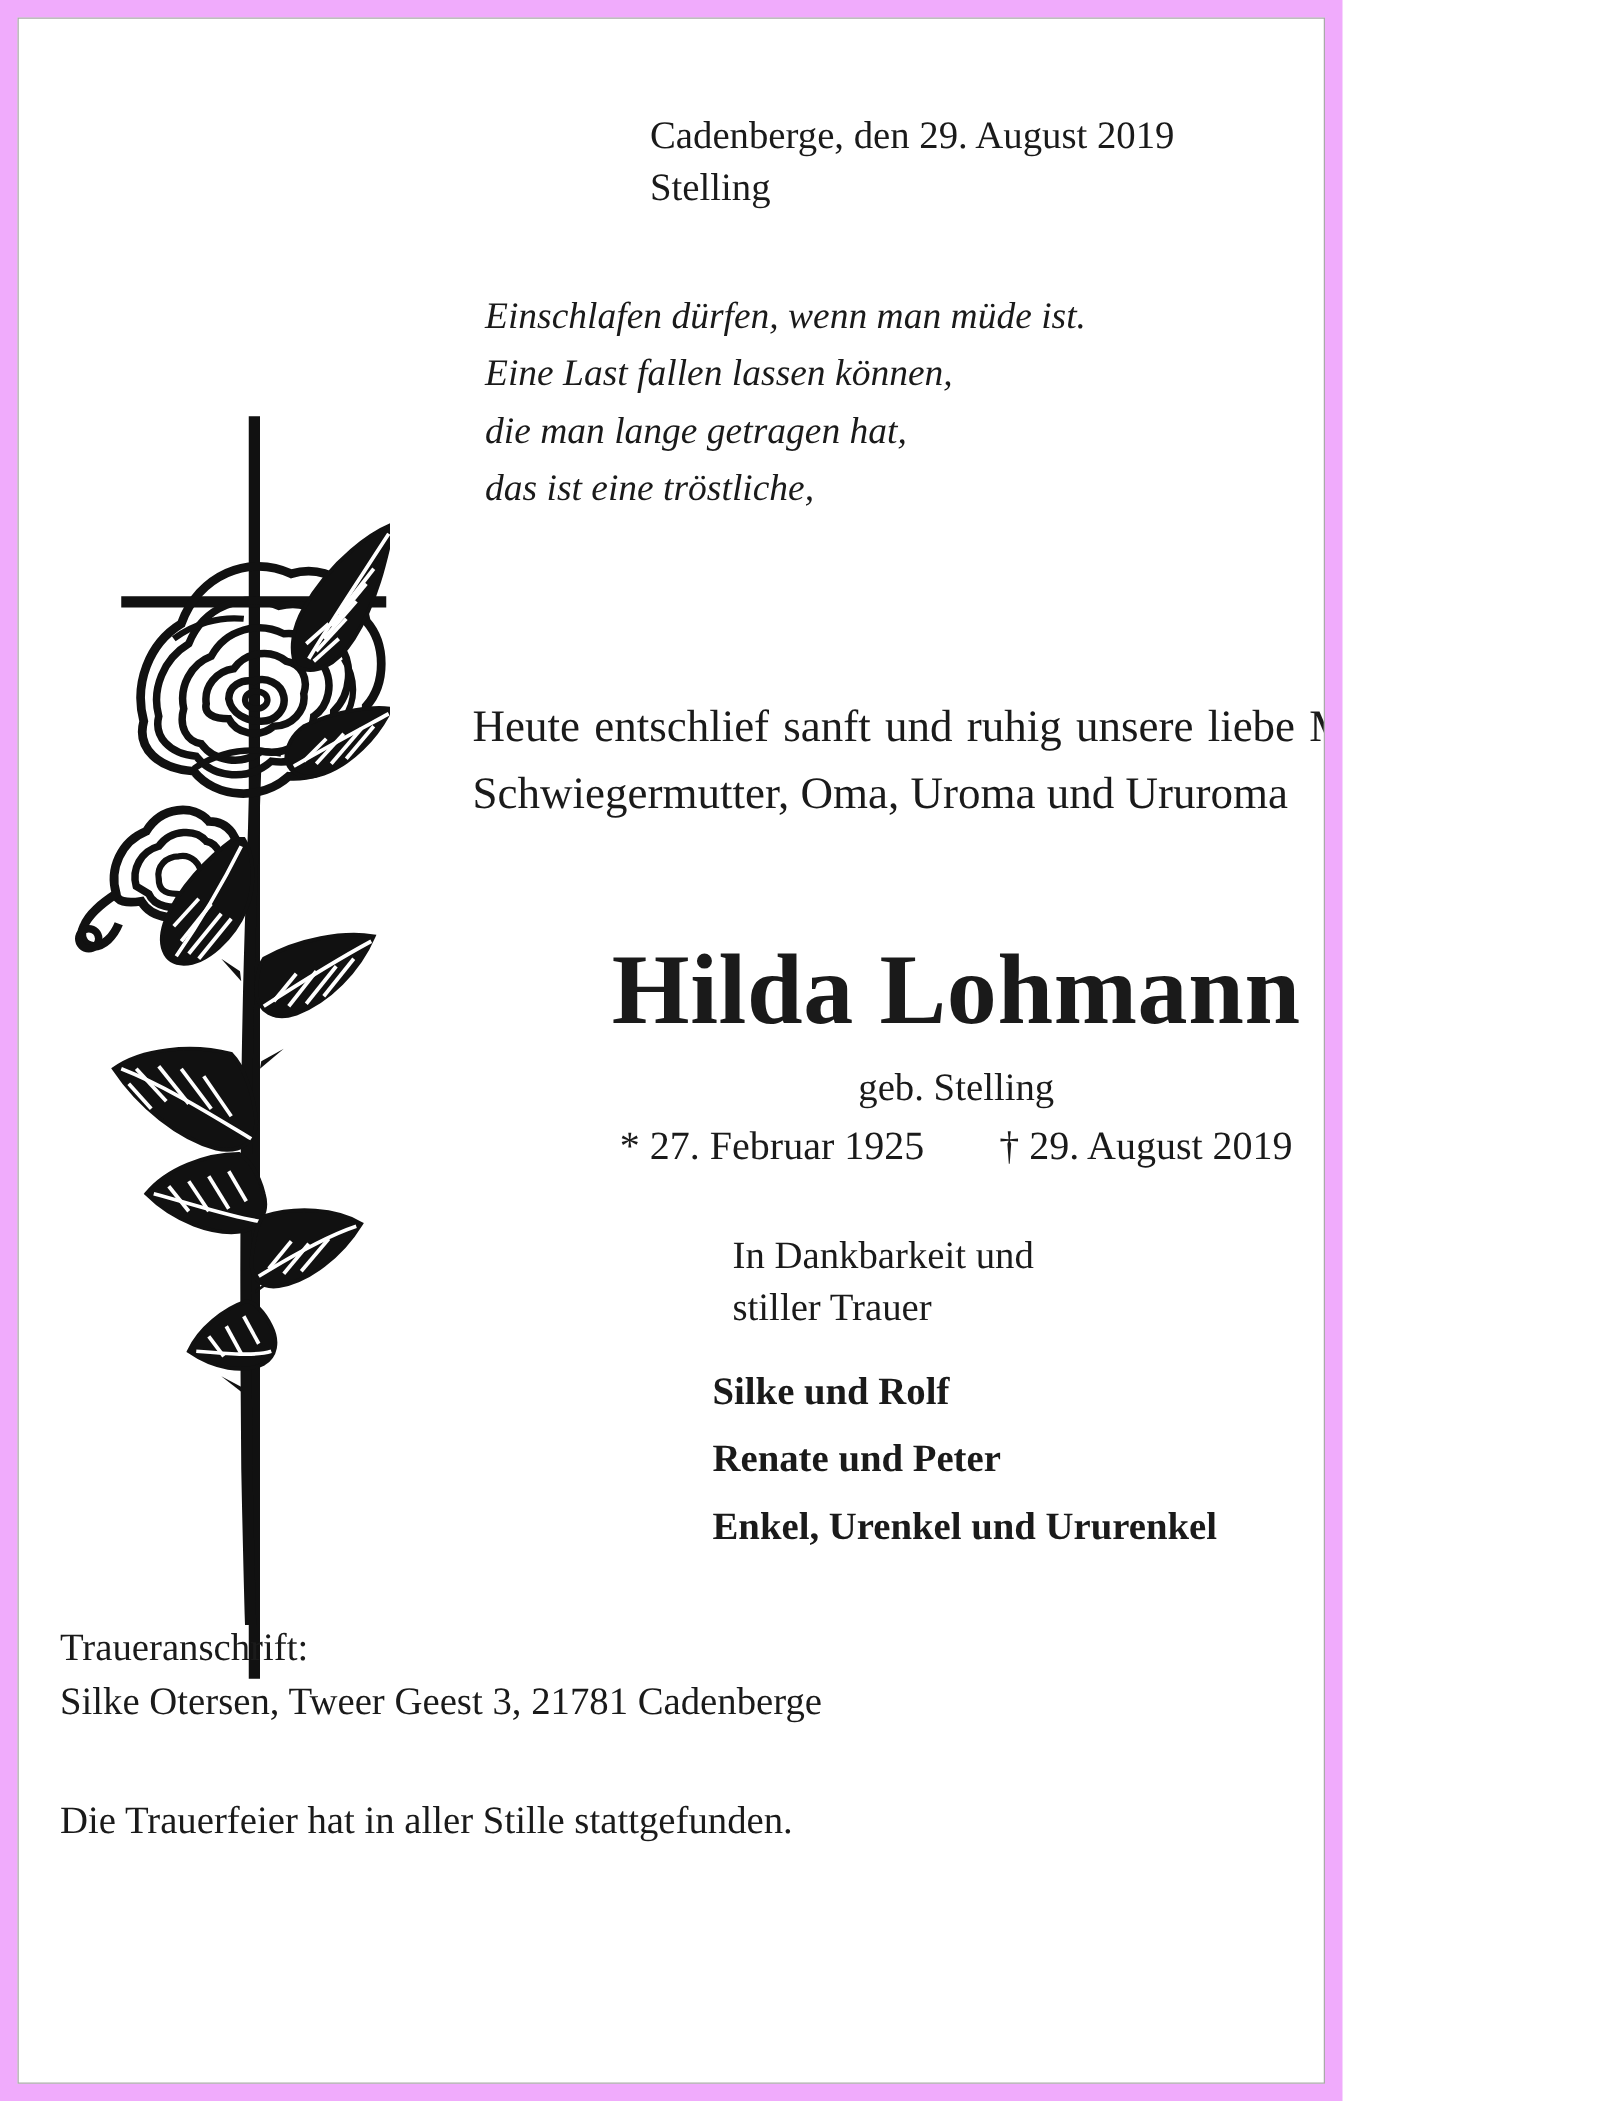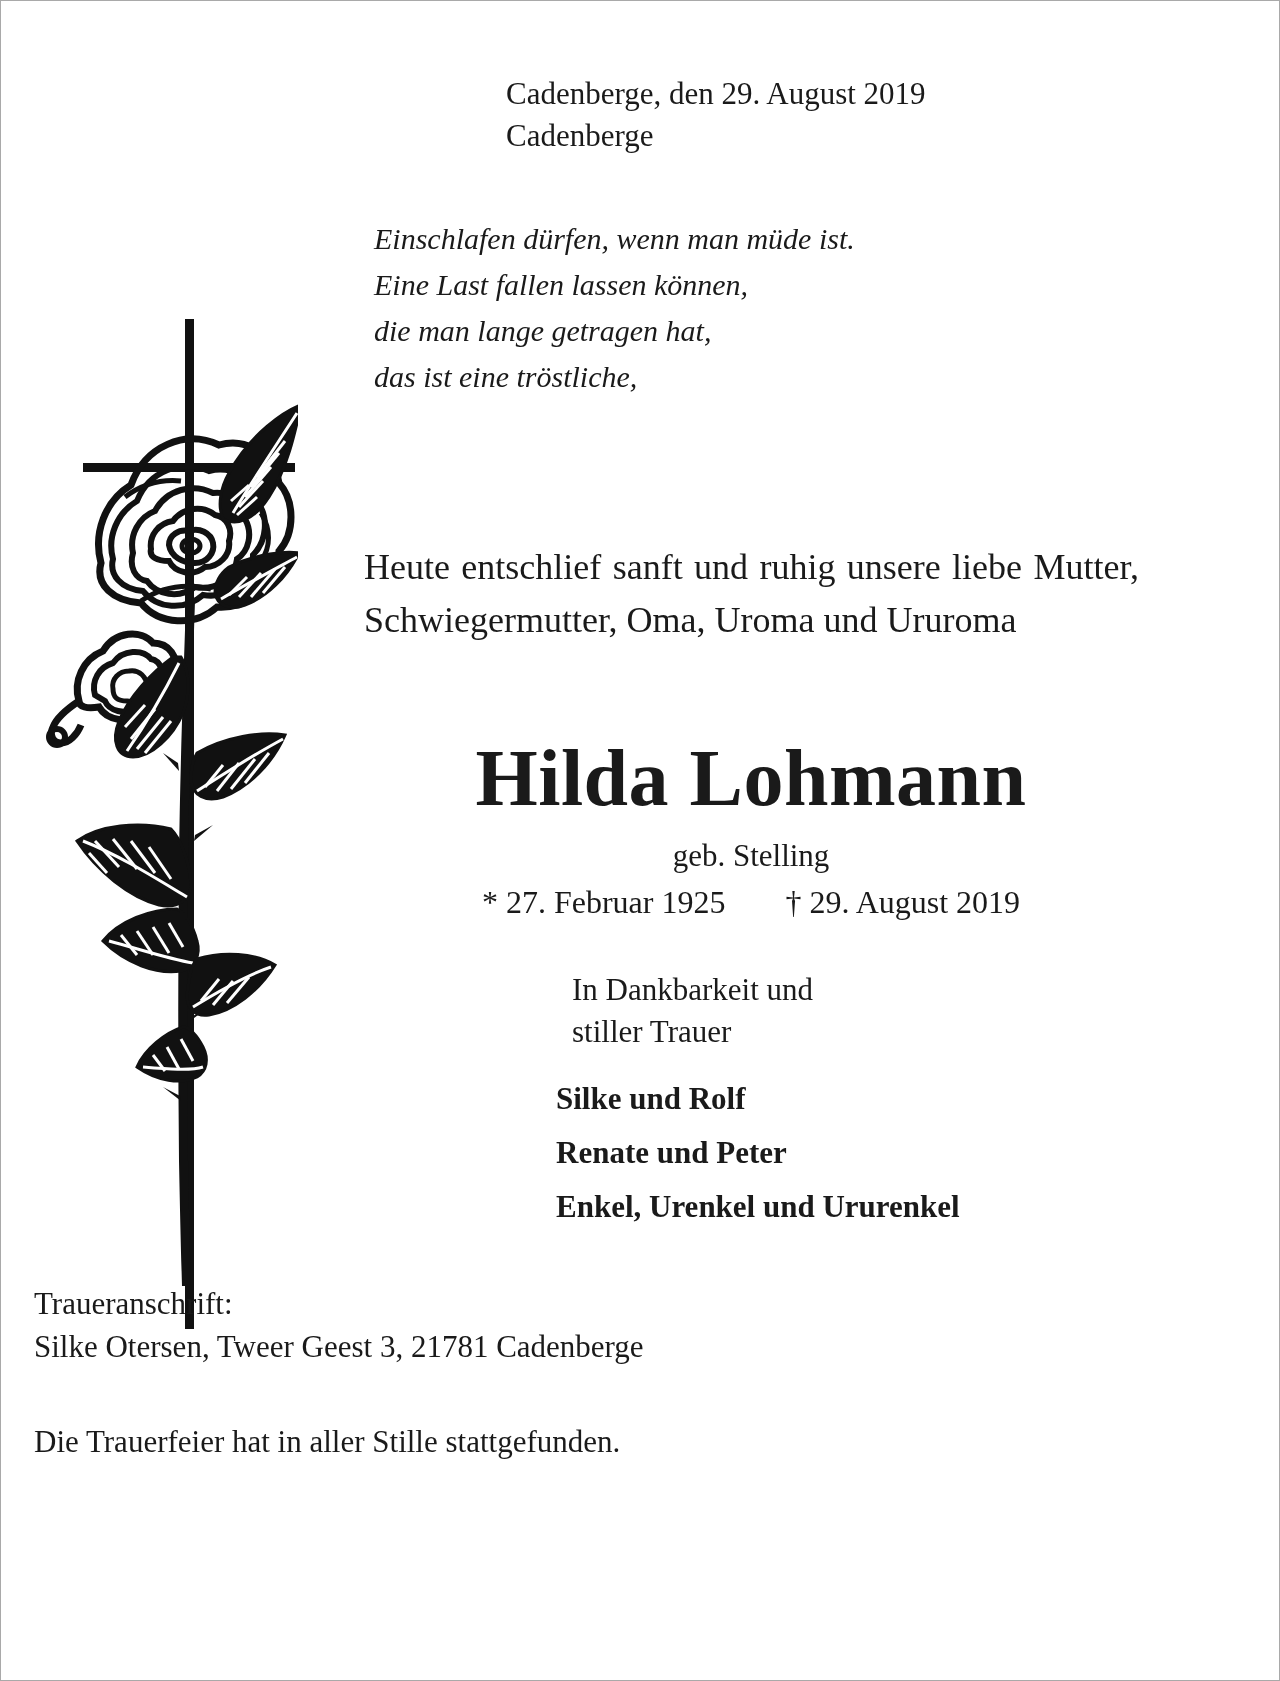--- a/index.html
+++ b/index.html
@@ -8,24 +8,25 @@
     padding: 0;
     background: #ffffff;
   }
   body {
     font-family: "Liberation Serif", "DejaVu Serif", serif;
     color: #1a1a1a;
   }
 
   .page {
     position: relative;
-    width: 1280px;
+    width: 1074px;
     height: 1681px;
     box-sizing: border-box;
-    background: #15803d;
+    background: #f0abfc;
+    padding: 14px;
     overflow: hidden;
   }
 
   .sheet {
     position: relative;
     width: 100%;
     height: 100%;
     box-sizing: border-box;
     background: #ffffff;
     border: 1px solid #a9a9a9;
@@ -306,21 +307,21 @@
             <path d="M148 738 L160 760"></path>
           </g>
         </g>
       </svg>
     </div>
 
     <div class="col">
 
       <div class="place-block">
         <div>Cadenberge, den 29. August 2019</div>
-        <div>Cadenberge</div>
+        <div>Stelling</div>
       </div>
 
       <div class="poem">
         <div class="line">Einschlafen dürfen, wenn man müde ist.</div>
         <div class="line">Eine Last fallen lassen können,</div>
         <div class="line">die man lange getragen hat,</div>
         <div class="line">das ist eine tröstliche,</div>
       </div>
 
       <div class="lede">Heute entschlief sanft und ruhig unsere liebe Mutter, Schwiegermutter, Oma, Uroma und Ururoma</div>

